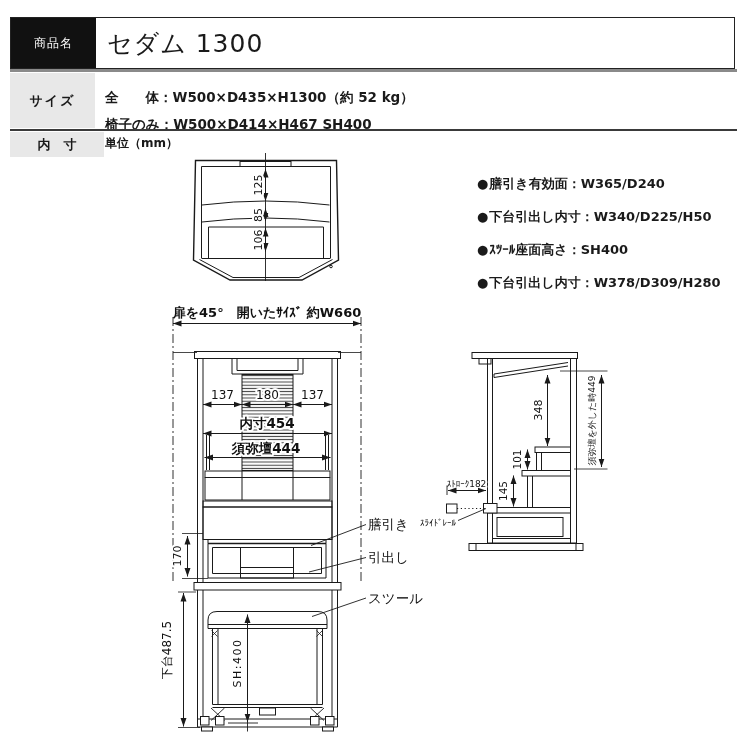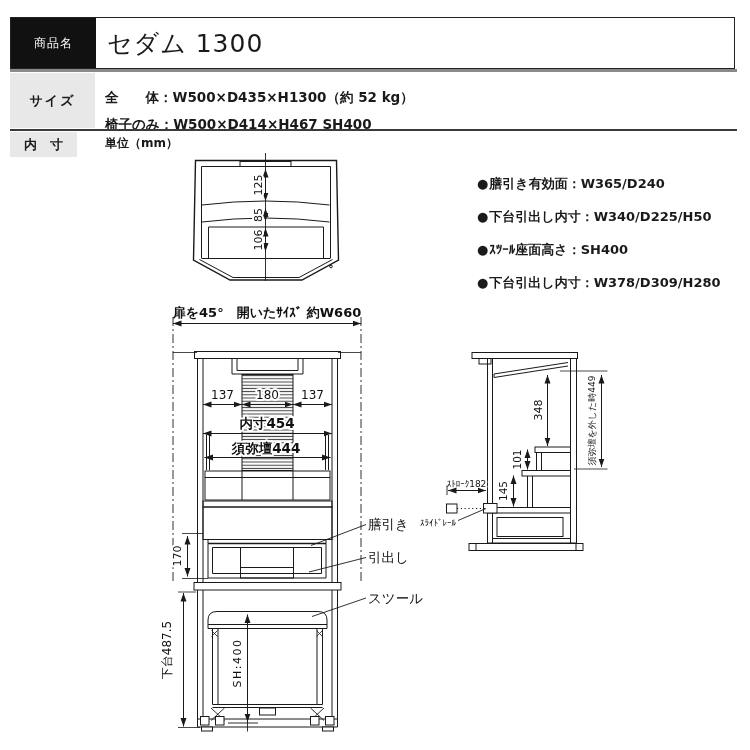--- a/index.html
+++ b/index.html
@@ -14,21 +14,21 @@
         box-sizing:border-box;background:#fff;display:flex;align-items:stretch;}
   #row1-cell{width:85px;display:flex;align-items:center;justify-content:center;
         font-size:12px;letter-spacing:1px;}
   #row1-name{display:flex;align-items:center;margin-left:11px;
         font-size:25px;font-weight:normal;letter-spacing:1px;}
   #div1{left:10px;top:69px;width:727px;height:3px;}
   #row2-cell{left:10px;top:73px;width:85px;height:55px;display:flex;align-items:center;
         justify-content:center;font-size:13px;font-weight:bold;letter-spacing:2px;font-family:Liberation Mono, monospace;}
   #size-lines{left:105px;top:75px;font-size:13.5px;font-weight:600;line-height:27px;white-space:nowrap;margin-top:9px;}
   #div2{left:10px;top:128.5px;width:727px;height:2.4px;}
-  #row3-cell{left:10px;top:132px;width:67px;height:25px;display:flex;align-items:center;
+  #row3-cell{left:10px;top:132px;width:94px;height:25px;display:flex;align-items:center;
         justify-content:center;font-size:13px;font-weight:bold;}
   #unit-note{left:105px;top:135px;font-size:12px;font-weight:600;}
   
   #spec-list{left:477px;top:159px;width:272px;}
   .spec-item{font-size:13px;font-weight:600;line-height:17px;margin-bottom:10px;white-space:nowrap;margin-top:16px;}
   .spec-item .b{font-size:13px;margin-right:1px;}
   
   #drawing{left:0;top:145px;}
   svg text{fill:#111;stroke:none;}
   .dimt{font-size:11px;}

